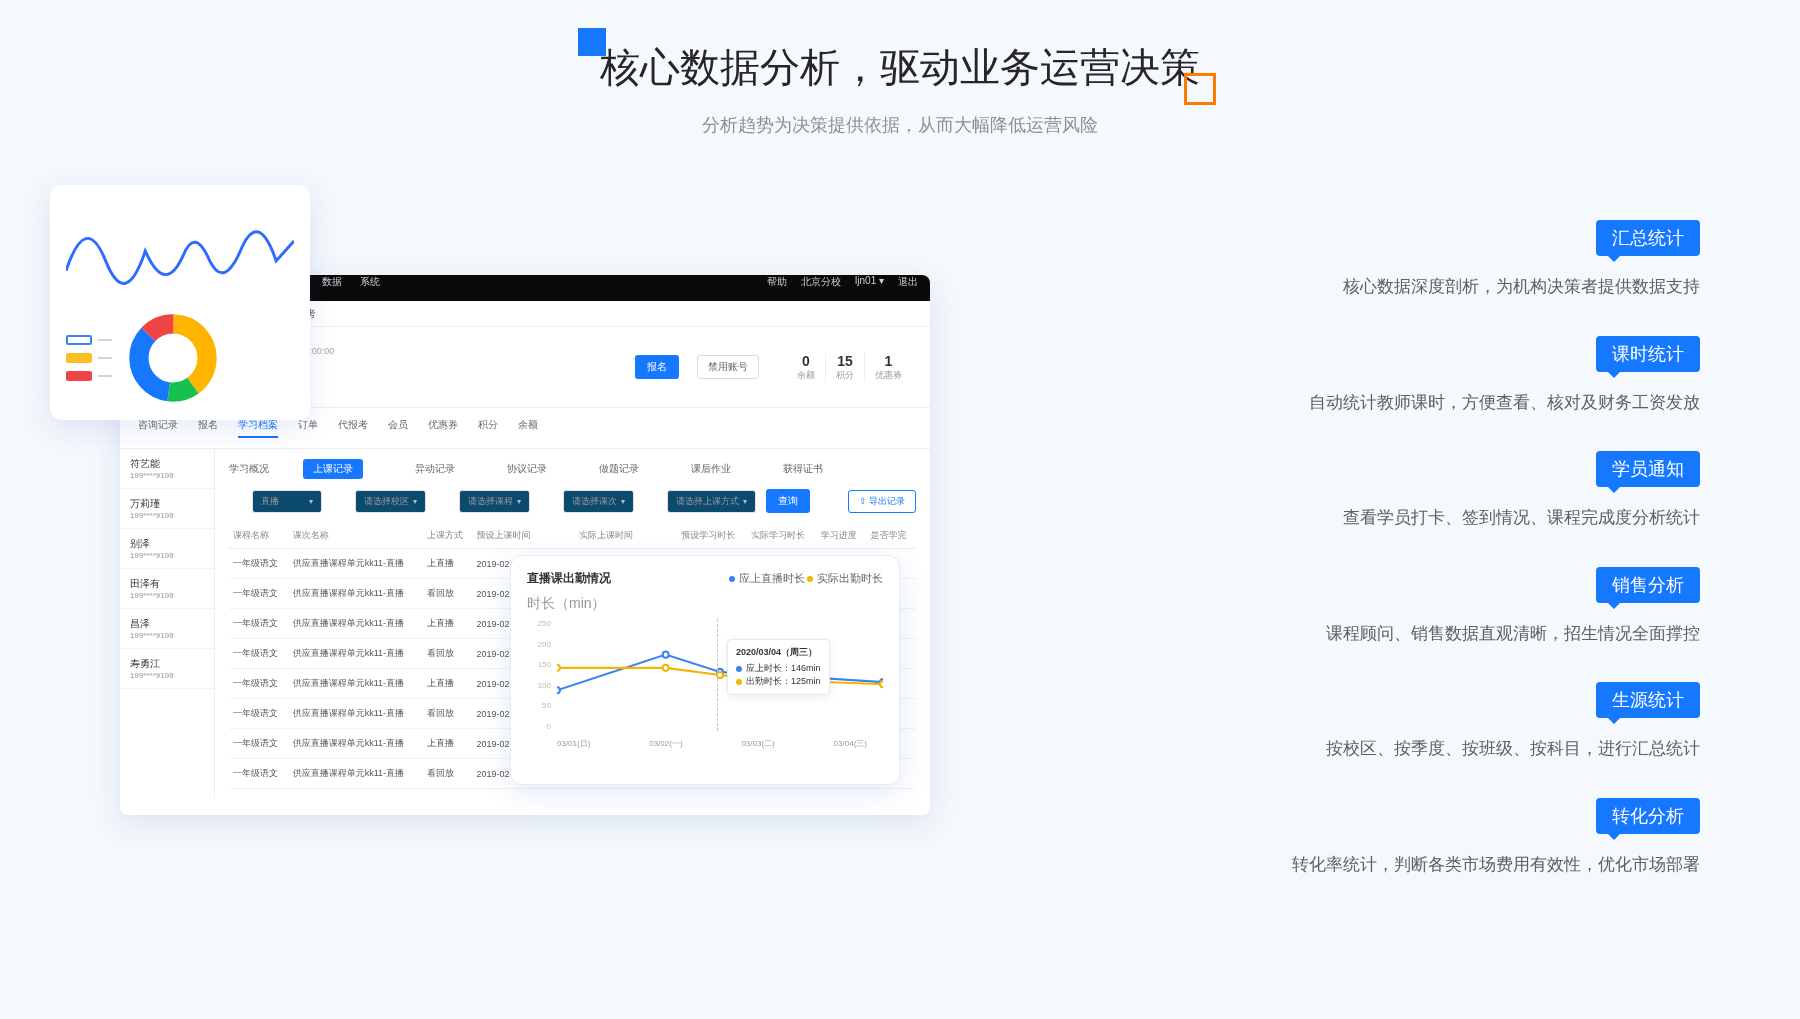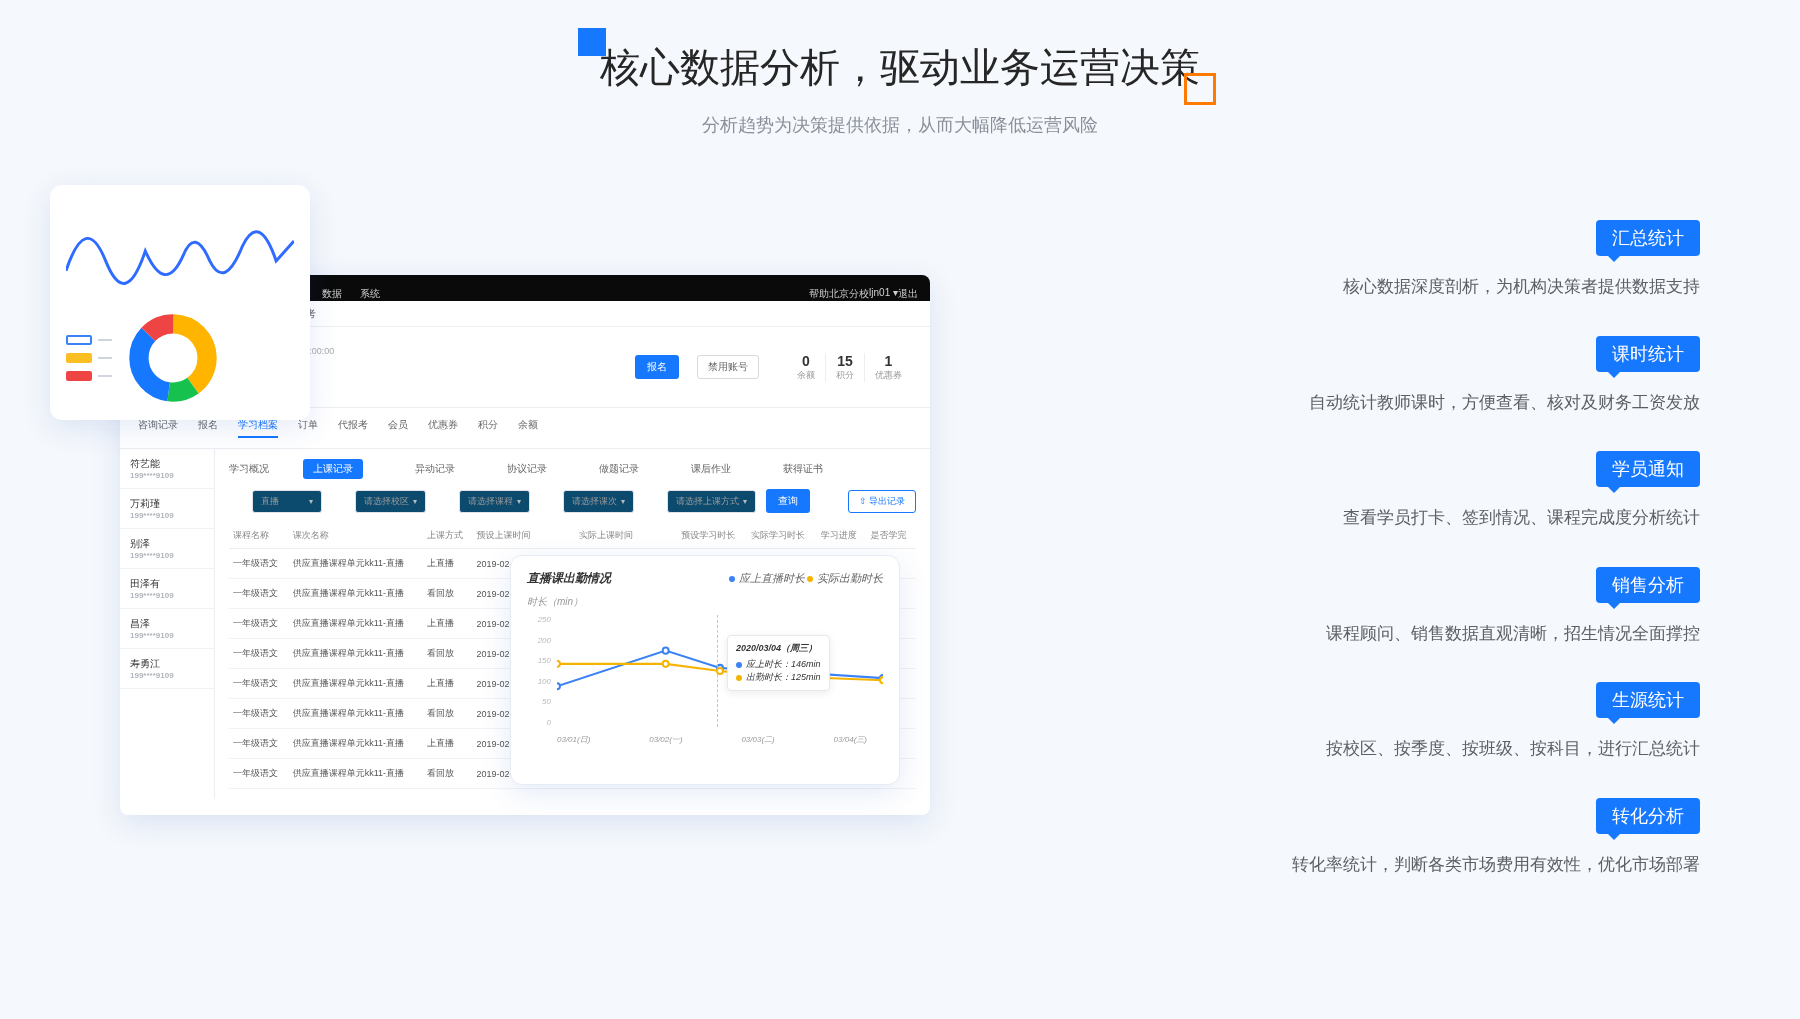--- a/index.html
+++ b/index.html
@@ -31,23 +31,23 @@
 .legend-col { display: flex; flex-direction: column; gap: 8px; }
 .legend-item { display:flex; align-items:center; gap:6px; }
 .legend-item .box { width:26px; height:10px; border-radius:2px; }
 .legend-item .box.b1 { border:2px solid #3b82f6; }
 .legend-item .box.b2 { background:#fbbf24; }
 .legend-item .box.b3 { background:#ef4444; }
 .legend-item .line { width:14px; height:2px; background:#d0d5dd; }
 
 
 .app { left: 70px; top: 90px; width: 810px; height: 540px; z-index: 1; overflow: hidden; border-radius: 8px; }
-.topbar { background: #0a0a0a; color: #d0d0d0; height: 26px; display: flex; align-items: flex-end; font-size: 10px; padding: 0 12px; justify-content: space-between; }
+.topbar { background: #0a0a0a; color: #d0d0d0; height: 26px; display: flex; align-items: flex-start; font-size: 10px; padding: 0 12px; justify-content: space-between; }
 .topbar .nav { display: flex; gap: 18px; }
-.topbar .right { display: flex; gap: 0; }
+.topbar .right { display: flex; gap: 14px; }
 .subbar { background: #fff; height: 26px; border-bottom: 1px solid #eceef2; display: flex; align-items: center; font-size: 10px; color: #666; padding: 0 12px; gap: 18px; }
 
 .profile { background: #fff; padding: 14px 18px; display: flex; justify-content: space-between; border-bottom: 1px solid #eceef2; }
 .prof-l .name { font-size: 13px; font-weight: 600; }
 .prof-l .meta { font-size: 9px; color: #a0a4ab; margin-top: 4px; }
 .prof-r { display: flex; align-items: center; gap: 18px; }
 .btn-primary { background: #1677ff; color: #fff; font-size: 10px; padding: 5px 12px; border-radius: 3px; border: none; cursor: pointer; }
 .btn-ghost { background: #fff; color: #666; font-size: 10px; padding: 4px 10px; border: 1px solid #d9d9d9; border-radius: 3px; cursor: pointer; }
 .stat { text-align: center; font-size: 9px; color: #999; padding: 0 10px; }
 .stat .num { font-size: 14px; color: #333; font-weight: 600; display: block; }
@@ -69,28 +69,28 @@
 .filters { display: flex; gap: 10px; margin-bottom: 10px; align-items: center; }
 .sel { border: 1px solid #e1e3e8; border-radius: 3px; padding: 4px 8px; font-size: 9px; color: #999; background: #0c4a6e; min-width: 70px; display:flex; justify-content:space-between; align-items:center;margin-left:23px; }
 .sel::after { content:"▾"; color:#bbb; font-size:8px; margin-left:4px; }
 .btn-exp { border: 1px solid #1677ff; color: #1677ff; background: #fff; font-size: 9px; padding: 4px 10px; border-radius: 3px; margin-left: auto; cursor:pointer; }
 
 .tbl { width: 100%; border-collapse: collapse; font-size: 9px; }
 .tbl th { text-align: left; color: #888; font-weight: 400; padding: 6px 4px; border-bottom: 1px solid #eceef2; }
 .tbl td { padding: 8px 4px; border-bottom: 1px solid #f2f3f5; color: #555; }
 
 
-.pop { left: 460px; top: 370px; width: 390px; height: 230px; z-index: 2; padding: 14px 16px; font-size: 10px; border:1px solid #e6ecf5;font-style:italic; }
+.pop { left: 460px; top: 370px; width: 390px; height: 230px; z-index: 2; padding: 14px 16px; font-size: 10px; border:1px solid #e6ecf5; }
 .pop-head { display: flex; justify-content: space-between; align-items: center; }
 .pop-title { font-size: 12px; font-weight: 600; }
 .pop-leg { display: flex; gap: 2px; font-size: 11px; color: #666; }
 .dot { width: 6px; height: 6px; border-radius: 50%; display: inline-block; margin-right: 4px; vertical-align: middle; }
 .d-blue { background: #3b82f6; }
 .d-yel { background: #f5b400; }
-.pop .ylab { font-size: 10px; color: #999; margin-top: 8px; }
+.pop .ylab { font-size: 14px; color: #999; margin-top: 8px; }
 .pop-chart { position: relative; height: 130px; margin-top: 6px; }
 .yaxis { position: absolute; left: 0; top: 0; bottom: 18px; width: 24px; display: flex; flex-direction: column; justify-content: space-between; font-size: 8px; color: #bbb; text-align: right; }
 .plot { position: absolute; left: 30px; right: 0; top: 0; bottom: 18px; }
 .xaxis { position: absolute; left: 30px; right: 16px; bottom: 0; display: flex; justify-content: space-between; font-size: 8px; color: #999; }
 .tooltip { position: absolute; left: 170px; top: 20px; background: #fff; border: 1px solid #e6e8ec; border-radius: 4px; padding: 6px 8px; font-size: 9px; box-shadow: 0 2px 8px rgba(0,0,0,0.08); white-space: nowrap; }
 .tooltip .tt-title { font-weight: 600; margin-bottom: 3px; }
 .vline { position: absolute; left: 160px; top: 0; bottom: 0; width: 0; border-left: 1px dashed #c0c4cc; }
 </style>
 </head>
 <body>

